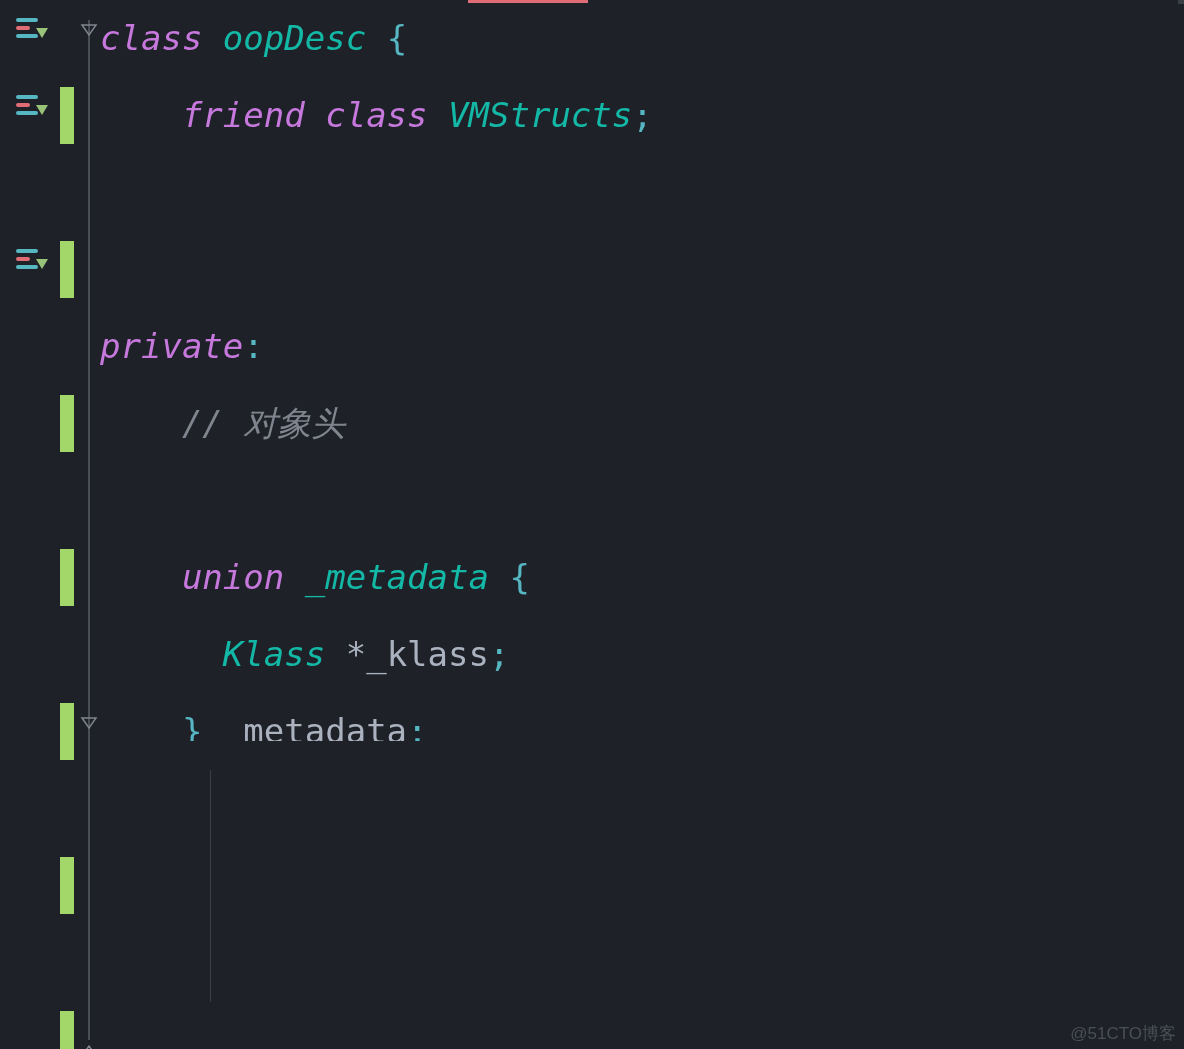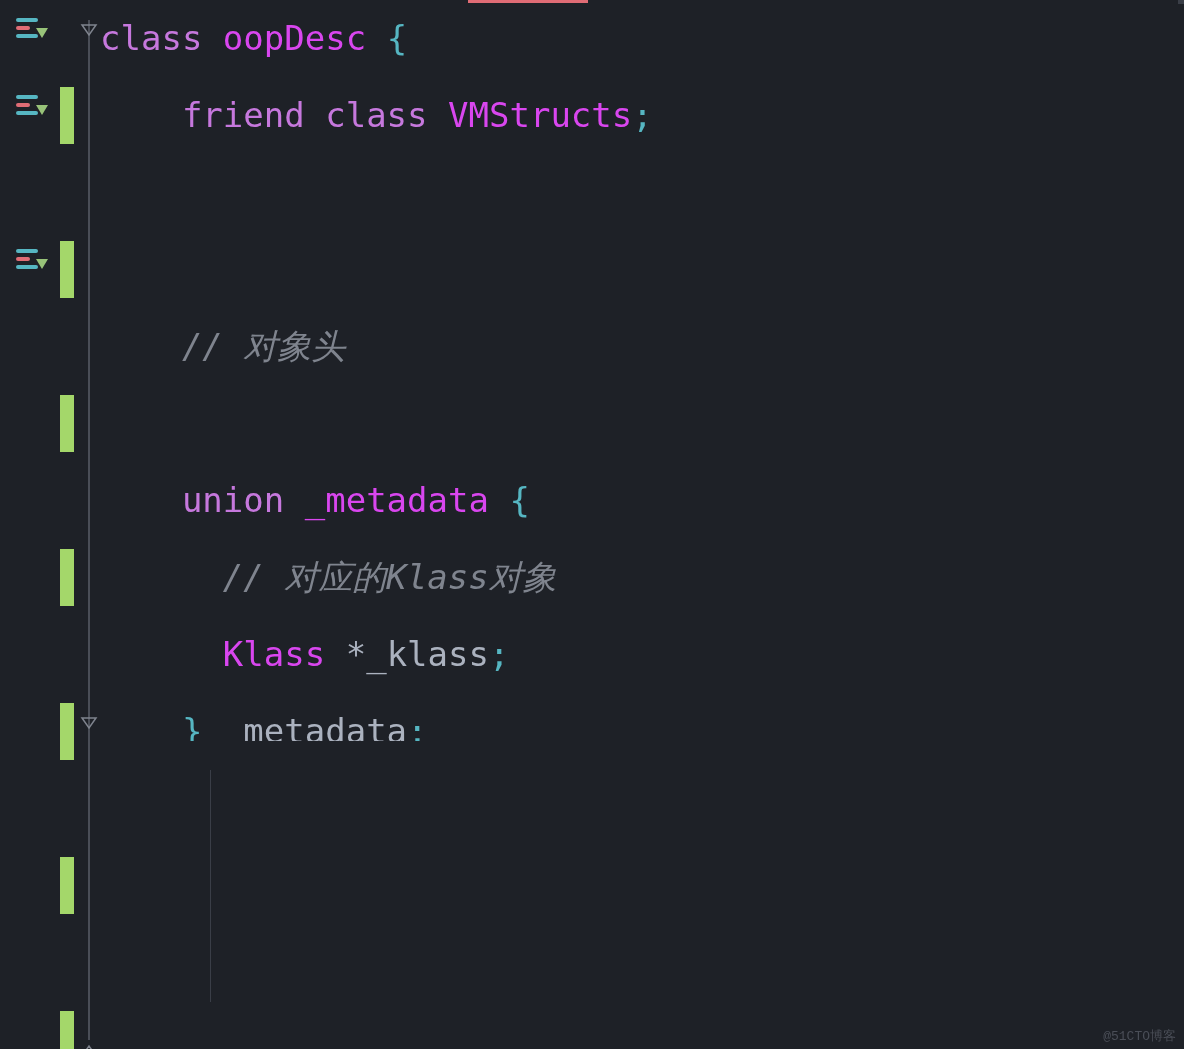--- a/index.html
+++ b/index.html
@@ -85,22 +85,22 @@
       height: 77px;
       line-height: 77px;
       white-space: pre;
       padding: 0;
     }
     .indent-guide {
       position: absolute;
       width: 1px;
       background: #3a3e47;
     }
-    .keyword { color: #c678dd; }
-    .type { color: #d946ef; }
+    .keyword { color: #c678dd; font-style: italic; }
+    .type { color: #14b8a6; font-style: italic; }
     .identifier { color: #abb2bf; }
     .brace { color: #56b6c2; }
     .comment { color: #7f848e; font-style: italic; }
     .operator { color: #abb2bf; }
     .minimap-indicator {
       position: absolute;
       top: 0;
       right: 0;
       width: 6px;
       height: 4px;
@@ -111,23 +111,23 @@
       top: 0;
       left: 468px;
       width: 120px;
       height: 3px;
       background: #e06c75;
     }
     .watermark {
       position: absolute;
       bottom: 4px;
       right: 8px;
-      font-size: 13px;
+      font-size: 17px;
       color: #4a4e57;
-      font-family: Liberation Mono, monospace;
+      font-family: Liberation Sans, sans-serif;
     }
   </style>
 </head>
 <body>
 
 <div class="editor-container">
   <div class="top-border-accent"></div>
   <div class="gutter">
     <div class="gutter-icon-area" id="gutter-icons">
         <div class="gutter-icon" style="top: 8px;">
@@ -176,22 +176,22 @@
       <path d="M 2 13 L 16 13 L 9 3 Z" fill="none" stroke="#7f848e" stroke-width="1.5"></path>
     </svg></div>
       </div>
   </div>
   <div class="code-area" id="code-area">
     <div class="indent-guide" style="left:110px;top:770px;height:232px;"></div>
   <div class="code-line"><span class="keyword">class</span><span class="identifier"> </span><span class="type">oopDesc</span><span class="identifier"> </span><span class="brace">{</span></div>
       <div class="code-line"><span class="identifier">    </span><span class="keyword">friend</span><span class="identifier"> </span><span class="keyword">class</span><span class="identifier"> </span><span class="type">VMStructs</span><span class="brace">;</span></div>
       <div class="code-line"></div>
       <div class="code-line"></div>
+      <div class="code-line"><span class="keyword">private</span><span class="brace">:</span></div>
       <div class="code-line"><span class="identifier">    </span><span class="comment">// 对象头</span></div>
       <div class="code-line"><span class="identifier">    </span></div>
       <div class="code-line"><span class="identifier">    </span><span class="keyword">union</span><span class="identifier"> </span><span class="type">_metadata</span><span class="identifier"> </span><span class="brace">{</span></div>
-      <div class="code-line"><span class="identifier">      </span><span class="comment">// 对应的</span><span class="comment">Klass</span><span class="comment">对象</span></div>
       <div class="code-line"><span class="identifier">      </span><span class="type">Klass</span><span class="identifier"> </span><span class="operator">*</span><span class="identifier">_klass</span><span class="brace">;</span></div>
       <div class="code-line" style="height: 47.74px; line-height: 77px; overflow: hidden;"><span class="identifier">    </span><span class="brace">}</span><span class="identifier"> </span><span class="identifier">_metadata</span><span class="brace">;</span></div>
     </div>
   <div class="minimap-indicator"></div>
   <div class="watermark">@51CTO博客</div>
 </div>
 
 </body></html>

